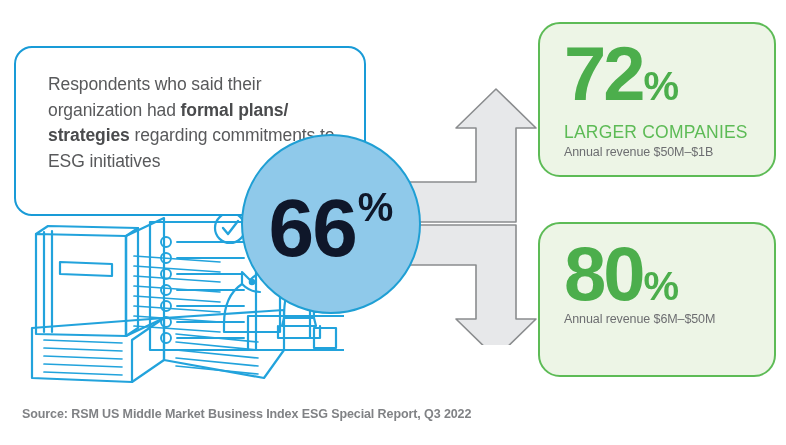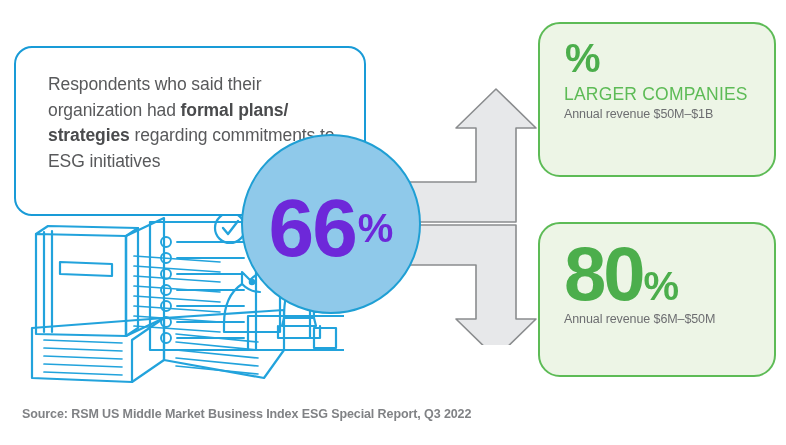--- a/index.html
+++ b/index.html
@@ -71,22 +71,22 @@
     border-radius: 50%;
     background: #8FC9EA;
     border: 2.5px solid #1F9FD4;
     z-index: 4;
     display: flex;
     align-items: center;
     justify-content: center;
   }
   .circle-inner {
     display: flex;
-    align-items: center;
-    color: #6d28d9;
+    align-items: flex-start;
+    color: #0f172a;
     transform: translateY(4px);
   }
   .circle-num {
     font-size: 82px;
     font-weight: bold;
     letter-spacing: -2px;
     line-height: 1;
   }
   .circle-pct {
     font-size: 40px;
@@ -122,21 +122,21 @@
     letter-spacing: -3px;
     line-height: 0.95;
   }
   .stat-pct {
     font-size: 40px;
     font-weight: bold;
     line-height: 1;
     margin-left: 1px;
   }
   .stat-label {
-    margin-top: 6px;
+    margin-top: 12px;
     font-size: 17.5px;
     color: #5DBB56;
     letter-spacing: 0.2px;
     white-space: nowrap;
   }
   .stat-sub {
     margin-top: 2px;
     font-size: 12.5px;
     color: #6D6E71;
     letter-spacing: -0.1px;
@@ -262,20 +262,21 @@
 
   <div class="circle">
     <div class="circle-inner">
       <span class="circle-num">66</span>
       <span class="circle-pct">%</span>
     </div>
   </div>
 
   <div class="stat-card top">
     <div class="stat-figure">
+      <span class="stat-num">72</span>
       <span class="stat-pct">%</span>
     </div>
     <div class="stat-label">LARGER COMPANIES</div>
     <div class="stat-sub">Annual revenue $50M–$1B</div>
   </div>
 
   <div class="stat-card bottom">
     <div class="stat-figure">
       <span class="stat-num">80</span>
       <span class="stat-pct">%</span>

